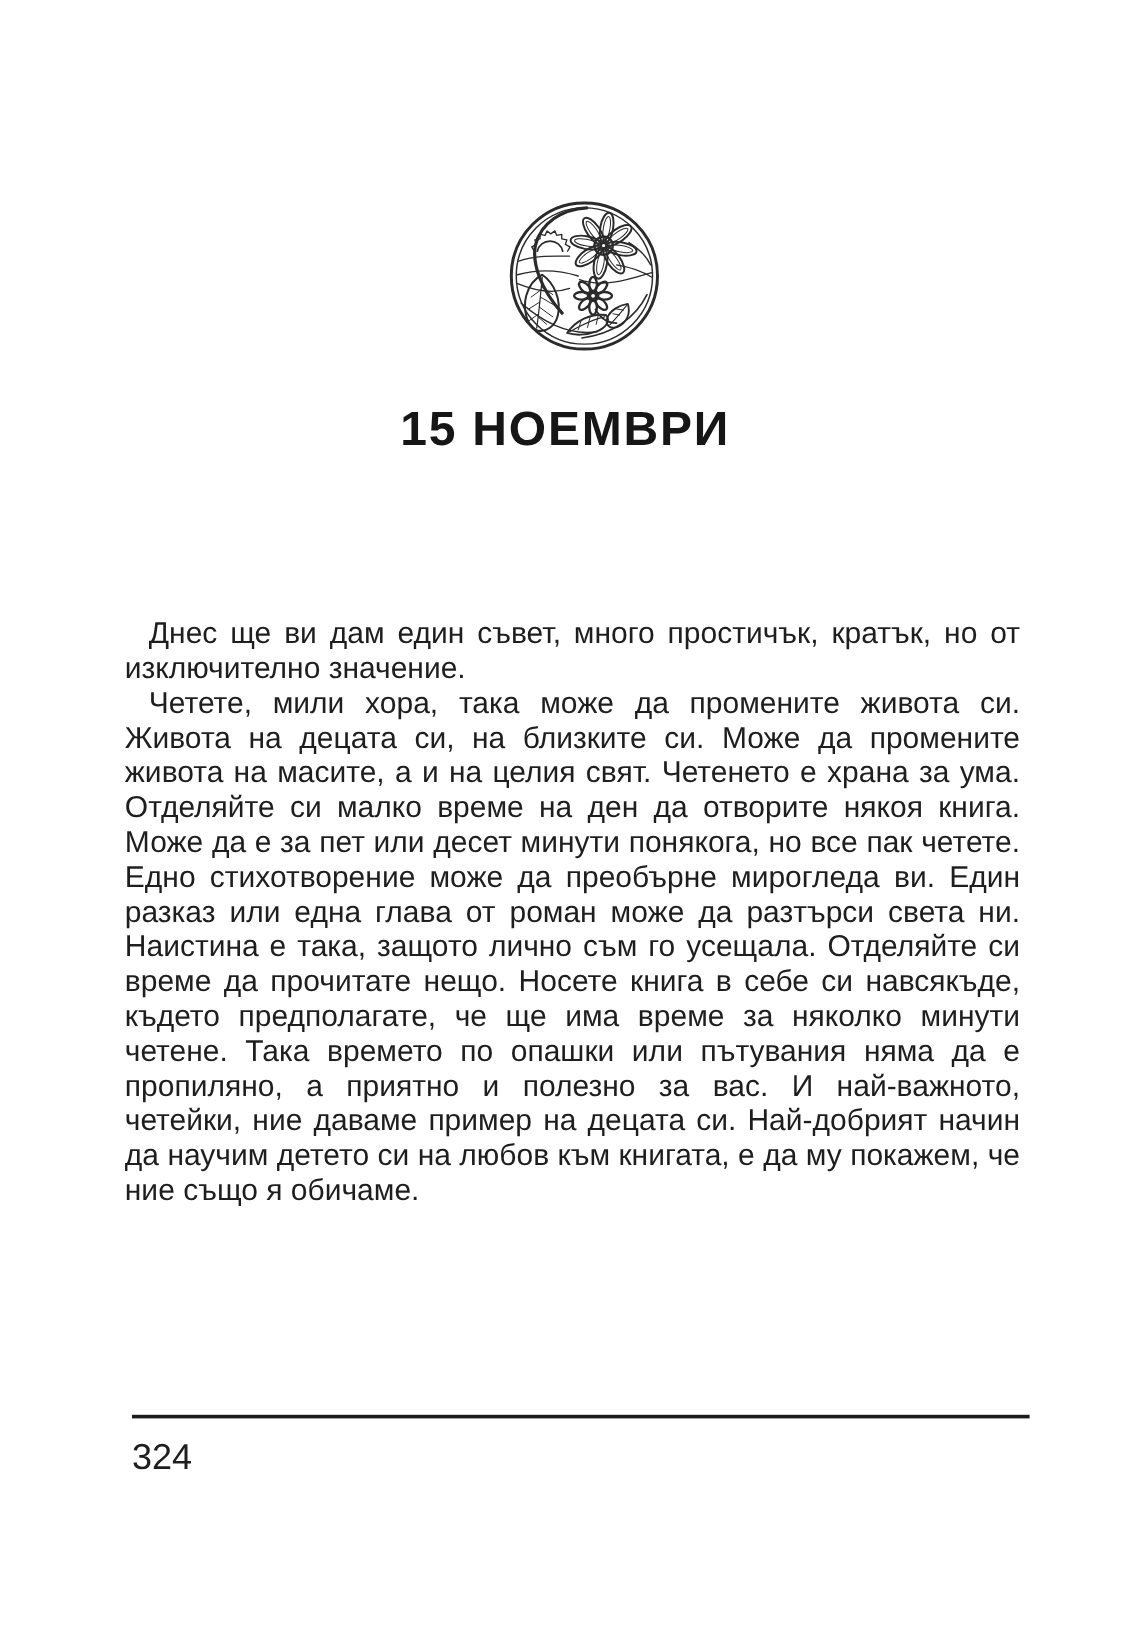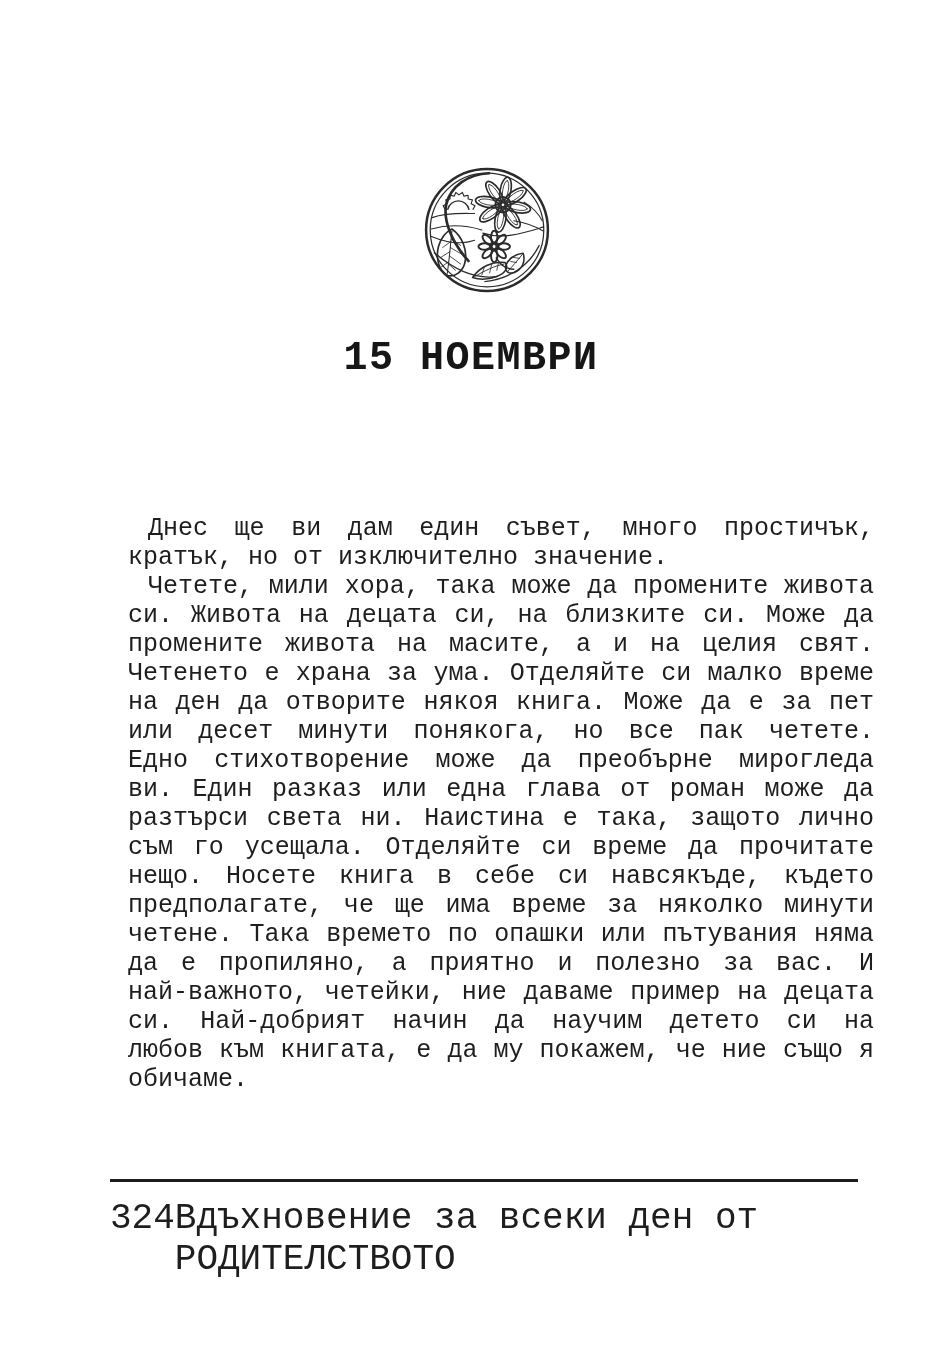--- a/index.html
+++ b/index.html
@@ -1,21 +1,21 @@
 <!DOCTYPE html>
 <html><head>
 <meta charset="utf-8">
 <style>
   html, body { margin: 0; padding: 0; background: #ffffff; }
   .page {
     position: relative;
     width: 942px;
     height: 1354px;
     background: #ffffff;
-    font-family: Liberation Mono, monospace;
+    font-family: Liberation Sans, sans-serif;
     color: #1f1f1f;
     overflow: hidden;
   }
   .emblem {
     position: absolute;
     top: 166px;
     left: 423px;
     width: 128px;
     height: 128px;
   }
@@ -28,21 +28,21 @@
     margin: 0;
     text-align: center;
     font-size: 40px;
     font-weight: bold;
     letter-spacing: 1.5px;
     color: #161616;
   }
   .body-text {
     position: absolute;
     top: 514px;
-    left: 128px;
+    left: 104px;
     width: 746px;
     font-size: 25px;
     line-height: 29px;
     text-align: justify;
     color: #1e1e1e;
   }
   .body-text p {
     margin: 0;
     text-indent: 20px;
   }
@@ -55,21 +55,21 @@
     background: #1c1c1c;
   }
   .page-footer {
     position: absolute;
     top: 1198px;
     left: 110px;
     width: 748px;
     display: flex;
     justify-content: space-between;
     align-items: baseline;
-    font-size: 36px;
+    font-size: 30px;
     color: #1e1e1e;
   }
 </style>
 </head>
 <body>
 
 <div class="page">
 
   <div class="emblem">
     <svg viewBox="0 0 124 124" fill="none" stroke="#2b2b2b" stroke-linecap="round" stroke-linejoin="round">
@@ -154,16 +154,15 @@
   <h1 class="chapter-title">15 НОЕМВРИ</h1>
 
   <div class="body-text">
     <p>Днес ще ви дам един съвет, много простичък, кратък, но от изключително значение.</p>
     <p>Четете, мили хора, така може да промените живота си. Живота на децата си, на близките си. Може да промените живота на масите, а и на целия свят. Четенето е храна за ума. Отделяйте си малко време на ден да отворите някоя книга. Може да е за пет или десет минути понякога, но все пак четете. Едно стихотворение може да преобърне мирогледа ви. Един разказ или една глава от роман може да разтърси света ни. Наистина е така, защото лично съм го усещала. Отделяйте си време да прочитате нещо. Носете книга в себе си навсякъде, където предполагате, че ще има време за няколко минути четене. Така времето по опашки или пътувания няма да е пропиляно, а приятно и полезно за вас. И най-важното, четейки, ние даваме пример на децата си. Най-добрият начин да научим детето си на любов към книгата, е да му покажем, че ние също я обичаме.</p>
   </div>
 
   <div class="footer-rule"></div>
   <div class="page-footer">
     <span>324</span>
-    <span>Вдъхновение за всеки ден от РОДИТЕЛСТВОТО</span>
   </div>
 
 </div>
 
 </body></html>

